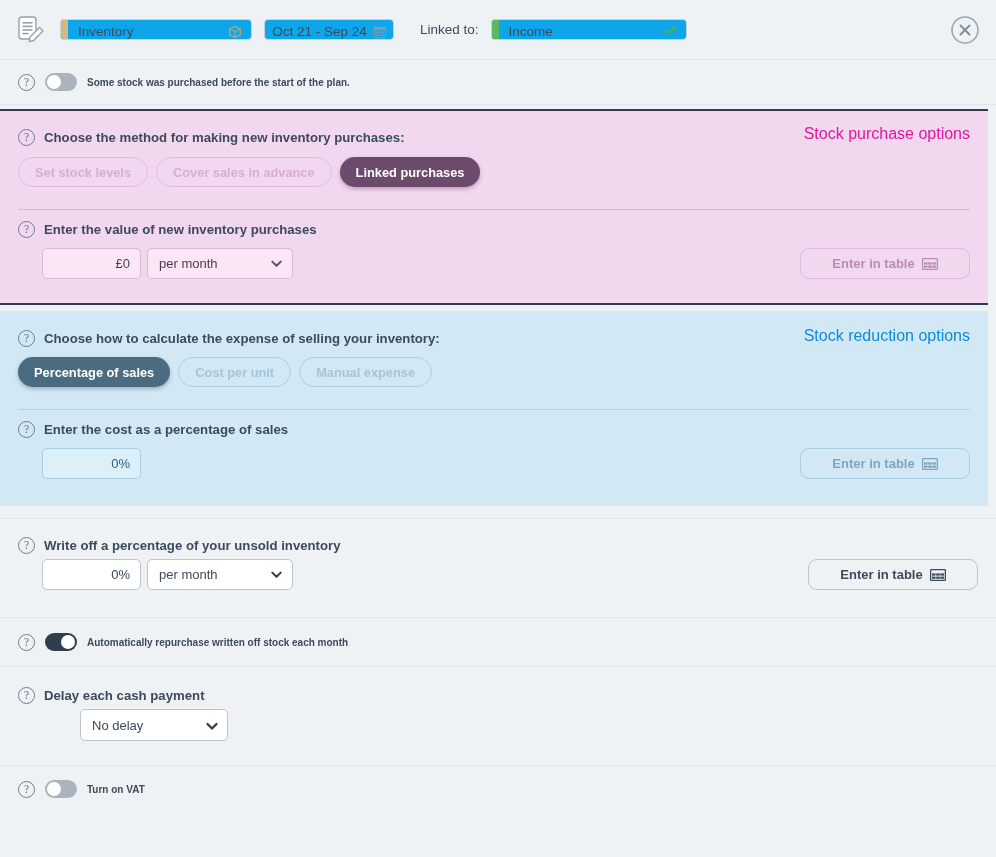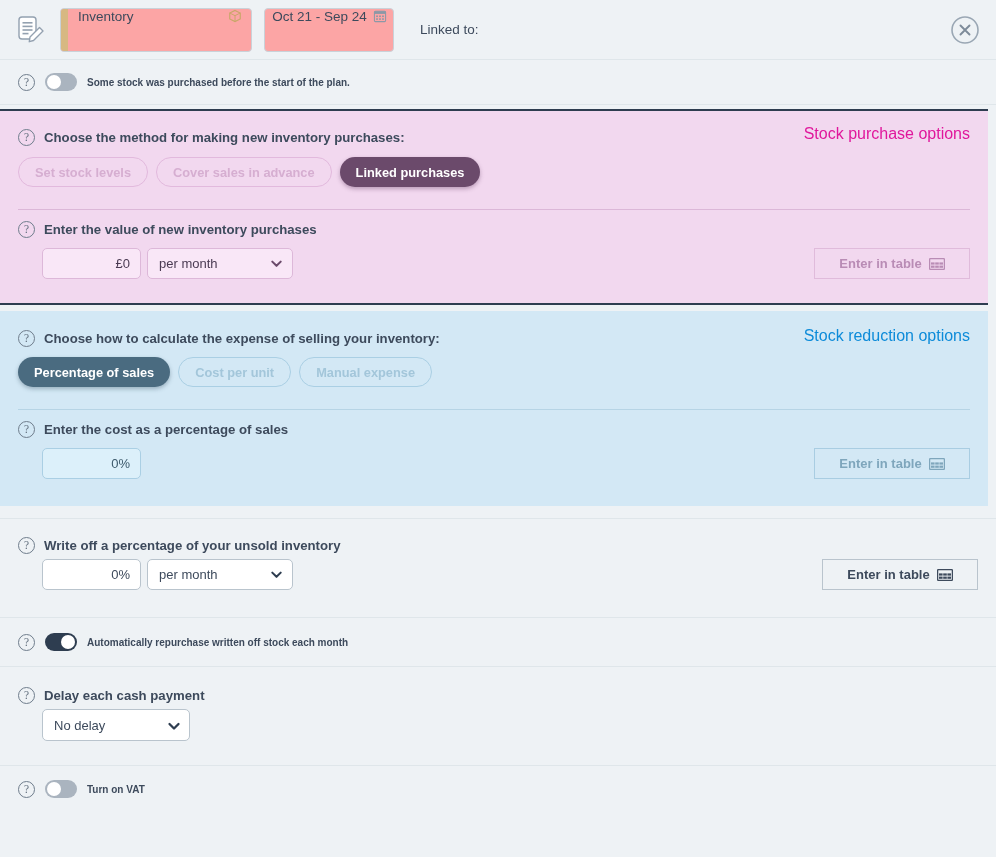--- a/index.html
+++ b/index.html
@@ -13,22 +13,22 @@
   .page { width: 996px; height: 857px; position: relative; background:#eef2f5; }
 
   
   .header {
     height: 60px; display: flex; align-items: center;
     padding: 0 16px 0 14px; background: #eef2f5; gap: 12px;
     border-bottom: 1px solid #dfe6ea;
   }
   .doc-edit-icon { width: 34px; height: 34px; flex: none; display:flex; align-items:center; justify-content:center; }
   .field {
-    height: 44px; background: #fca5a5; border: 1px solid #c9d2d9;
-    border-radius: 4px; display: flex; align-items: flex-start;
+    height: 21px; background: #0ea5e9; border: 1px solid #c9d2d9;
+    border-radius: 4px; display: flex; align-items: flex-end;
     font-size: 13.5px; position: relative; overflow: hidden;
   }
   .field .accent { width: 7px; align-self: stretch; flex: none; }
   .field .txt { padding: 0 10px; flex: 1; white-space: nowrap; color:#3d4a5c; }
   .field .trail { padding-right: 9px; display:flex; align-items:center; }
   #name-field { width: 192px; }
   #date-field { width: 130px; justify-content: center; }
   #date-field .txt { flex: none; padding-right: 6px; }
   .linked-label { font-size: 13.5px; color: #3d4a5c; margin-left: 14px; white-space: nowrap;}
   #linked-field { width: 196px; }
@@ -86,21 +86,21 @@
   }
   .sel-input {
     width: 146px; height: 31px; border-radius: 5px; font-size: 13px;
     display:flex; align-items:center; padding: 0 8px 0 11px; justify-content: space-between;
   }
   .panel.pink .num-input, .panel.pink .sel-input { background: #f9e7f7; border: 1px solid #ddb8d9; color:#4a3a52; }
   .panel.blue .num-input { background: #dcf0fa; border: 1px solid #aacfe4; color:#3d5a6c; }
   .plain .num-input, .plain .sel-input { background: #fff; border: 1px solid #b9c4cd; color:#3d4a5c; }
 
   .table-btn {
-    margin-left: auto; width: 156px; height: 31px; border-radius: 0;
+    margin-left: auto; width: 170px; height: 31px; border-radius: 9px;
     display: flex; align-items: center; justify-content: center; gap: 7px;
     font-size: 13px; font-weight: bold; cursor: pointer;
   }
   .panel.pink .table-btn { border: 1px solid #e0bbdb; color:#b98cb5; }
   .panel.blue .table-btn { border: 1px solid #a9cde2; color:#7fa6bc; }
   .plain .table-btn { border: 1px solid #b9c4cd; color:#3d4a5c; }
 
   .chev { width: 15px; height: 15px; flex:none; }
   .grid-ico { width: 16px; height: 12px; flex:none; }
 
@@ -146,20 +146,30 @@
           <rect x="10.4" y="7.4" width="2" height="1.8" fill="#8b98a7"></rect>
           <rect x="3.6" y="10.6" width="2" height="1.8" fill="#8b98a7"></rect>
           <rect x="7" y="10.6" width="2" height="1.8" fill="#8b98a7"></rect>
           <rect x="10.4" y="10.6" width="2" height="1.8" fill="#8b98a7"></rect>
         </svg>
       </span>
     </div>
 
     <span class="linked-label">Linked to:</span>
 
+    <div class="field" id="linked-field">
+      <span class="accent" style="background:#5cb85c"></span>
+      <span class="txt">Income</span>
+      <span class="trail">
+        <svg viewBox="0 0 16 16" width="15" height="15">
+          <path d="M2 11 L6 6.5 L8.5 9 L13.3 3.8" fill="none" stroke="#4caf50" stroke-width="1.6" stroke-linecap="round" stroke-linejoin="round"></path>
+          <path d="M10.3 3.5 L13.7 3.4 L13.6 6.8" fill="none" stroke="#4caf50" stroke-width="1.6" stroke-linecap="round" stroke-linejoin="round"></path>
+        </svg>
+      </span>
+    </div>
 
     <span class="close-btn">
       <svg viewBox="0 0 30 30" width="30" height="30">
         <circle cx="15" cy="15" r="13" fill="none" stroke="#9aa7b4" stroke-width="1.6"></circle>
         <path d="M10.5 10.5 L19.5 19.5 M19.5 10.5 L10.5 19.5" stroke="#7d8b99" stroke-width="1.9" stroke-linecap="round"></path>
       </svg>
     </span>
   </div>
 
   <div class="toggle-row" style="height:44px;">
@@ -317,21 +327,21 @@
 
   <div class="wide-divider"></div>
 
   <div class="plain plain-block" style="height:90px;">
     <div class="row" style="height:42px;padding-top:14px;gap:9px;">
       <span class="qmark">?</span>
       <span class="row-label">Delay each cash payment</span>
     </div>
     <div class="inputs-row">
       <div class="inputs-left">
-        <div class="sel-input" style="width:148px;height:32px;">
+        <div class="sel-input" style="width:148px;height:32px;margin-left:38px;">
           <span>No delay</span>
           <span class="chev">
             <svg viewBox="0 0 16 16" width="16" height="16">
                 <path d="M3.5 6 L8 10.5 L12.5 6" fill="none" stroke="#2e3d50" stroke-width="2.3" stroke-linecap="round" stroke-linejoin="round"></path>
               </svg>
           </span>
         </div>
       </div>
     </div>
   </div>

